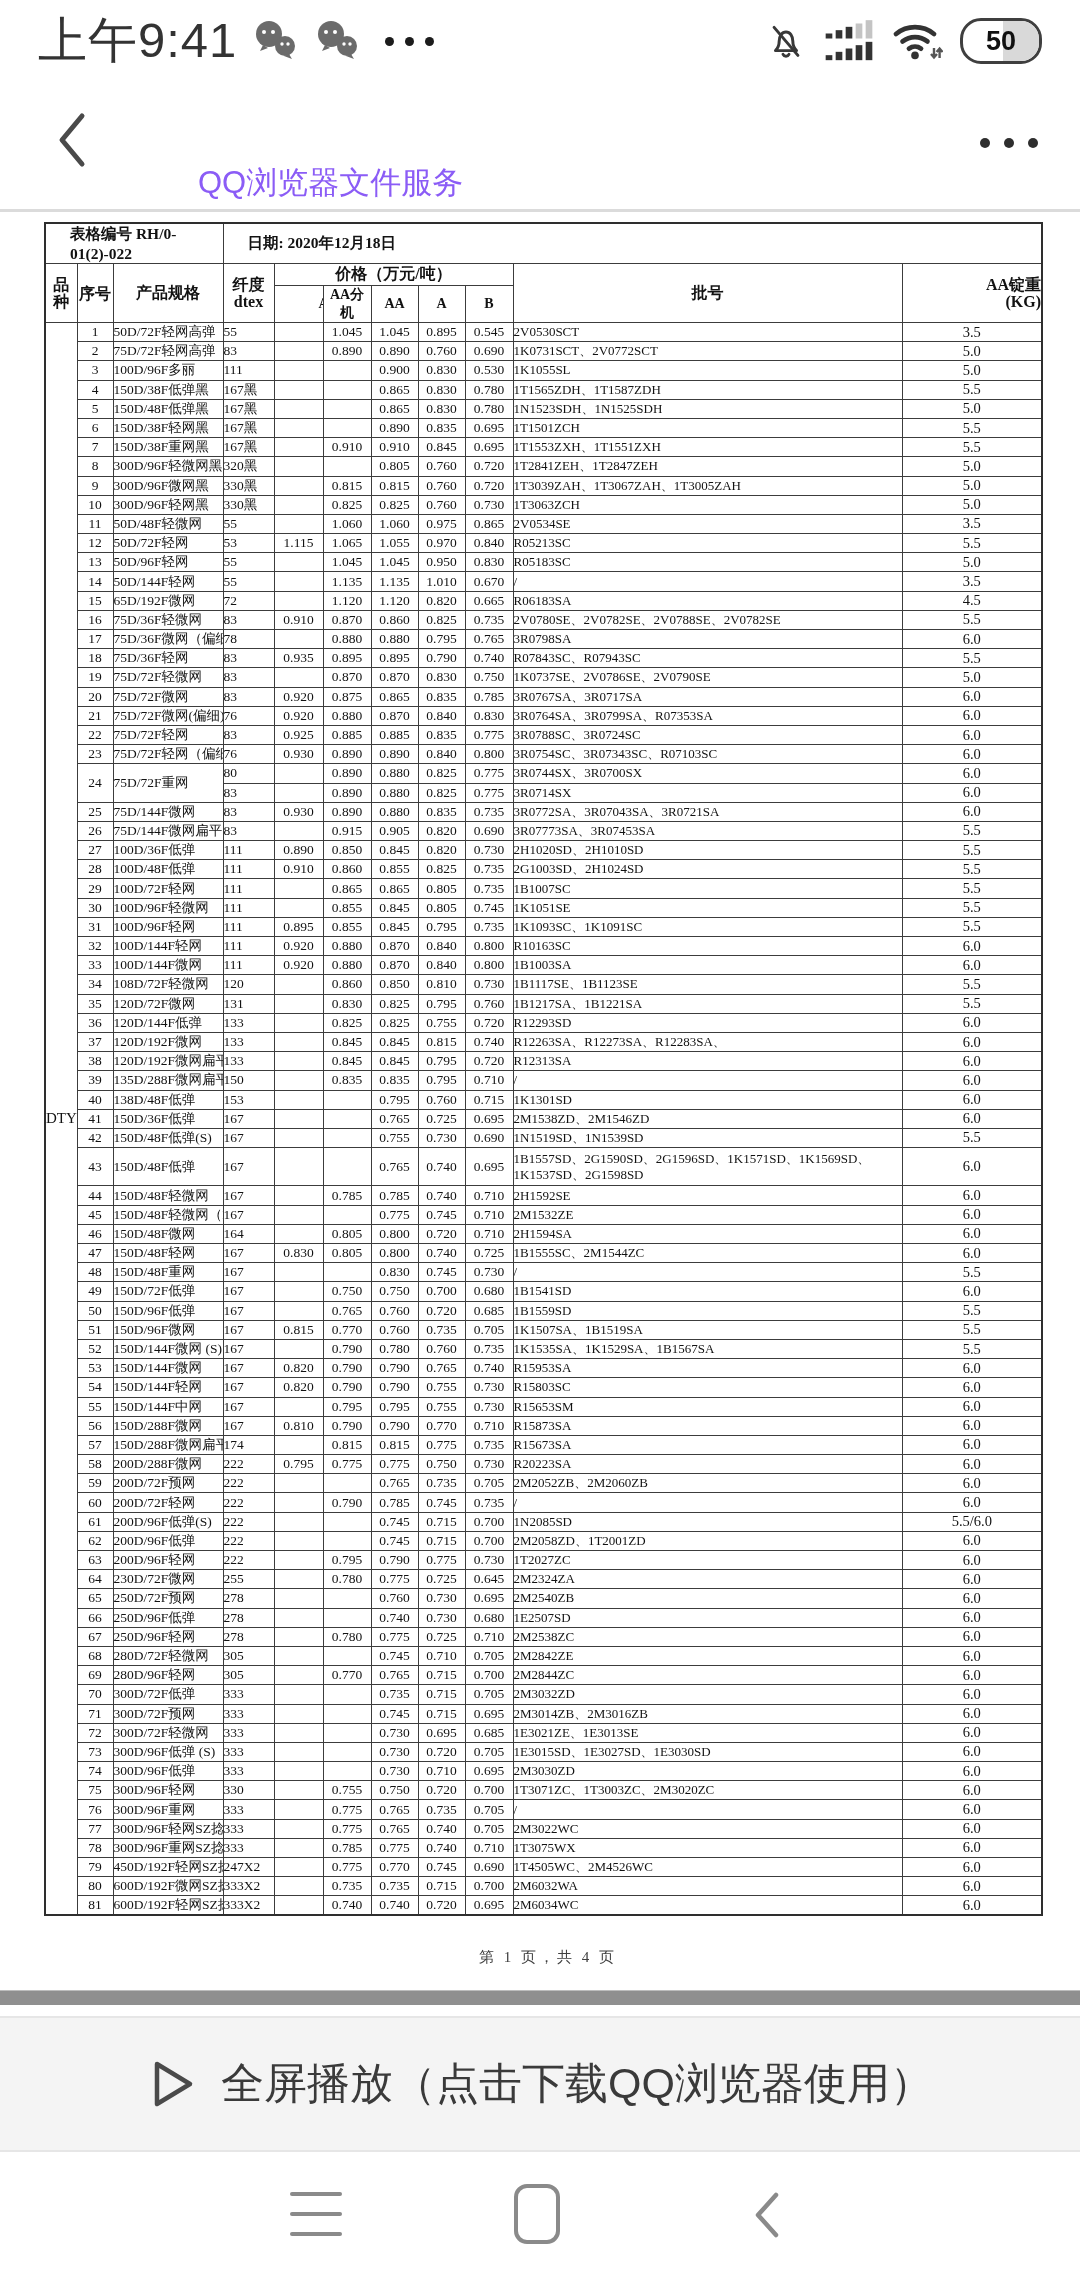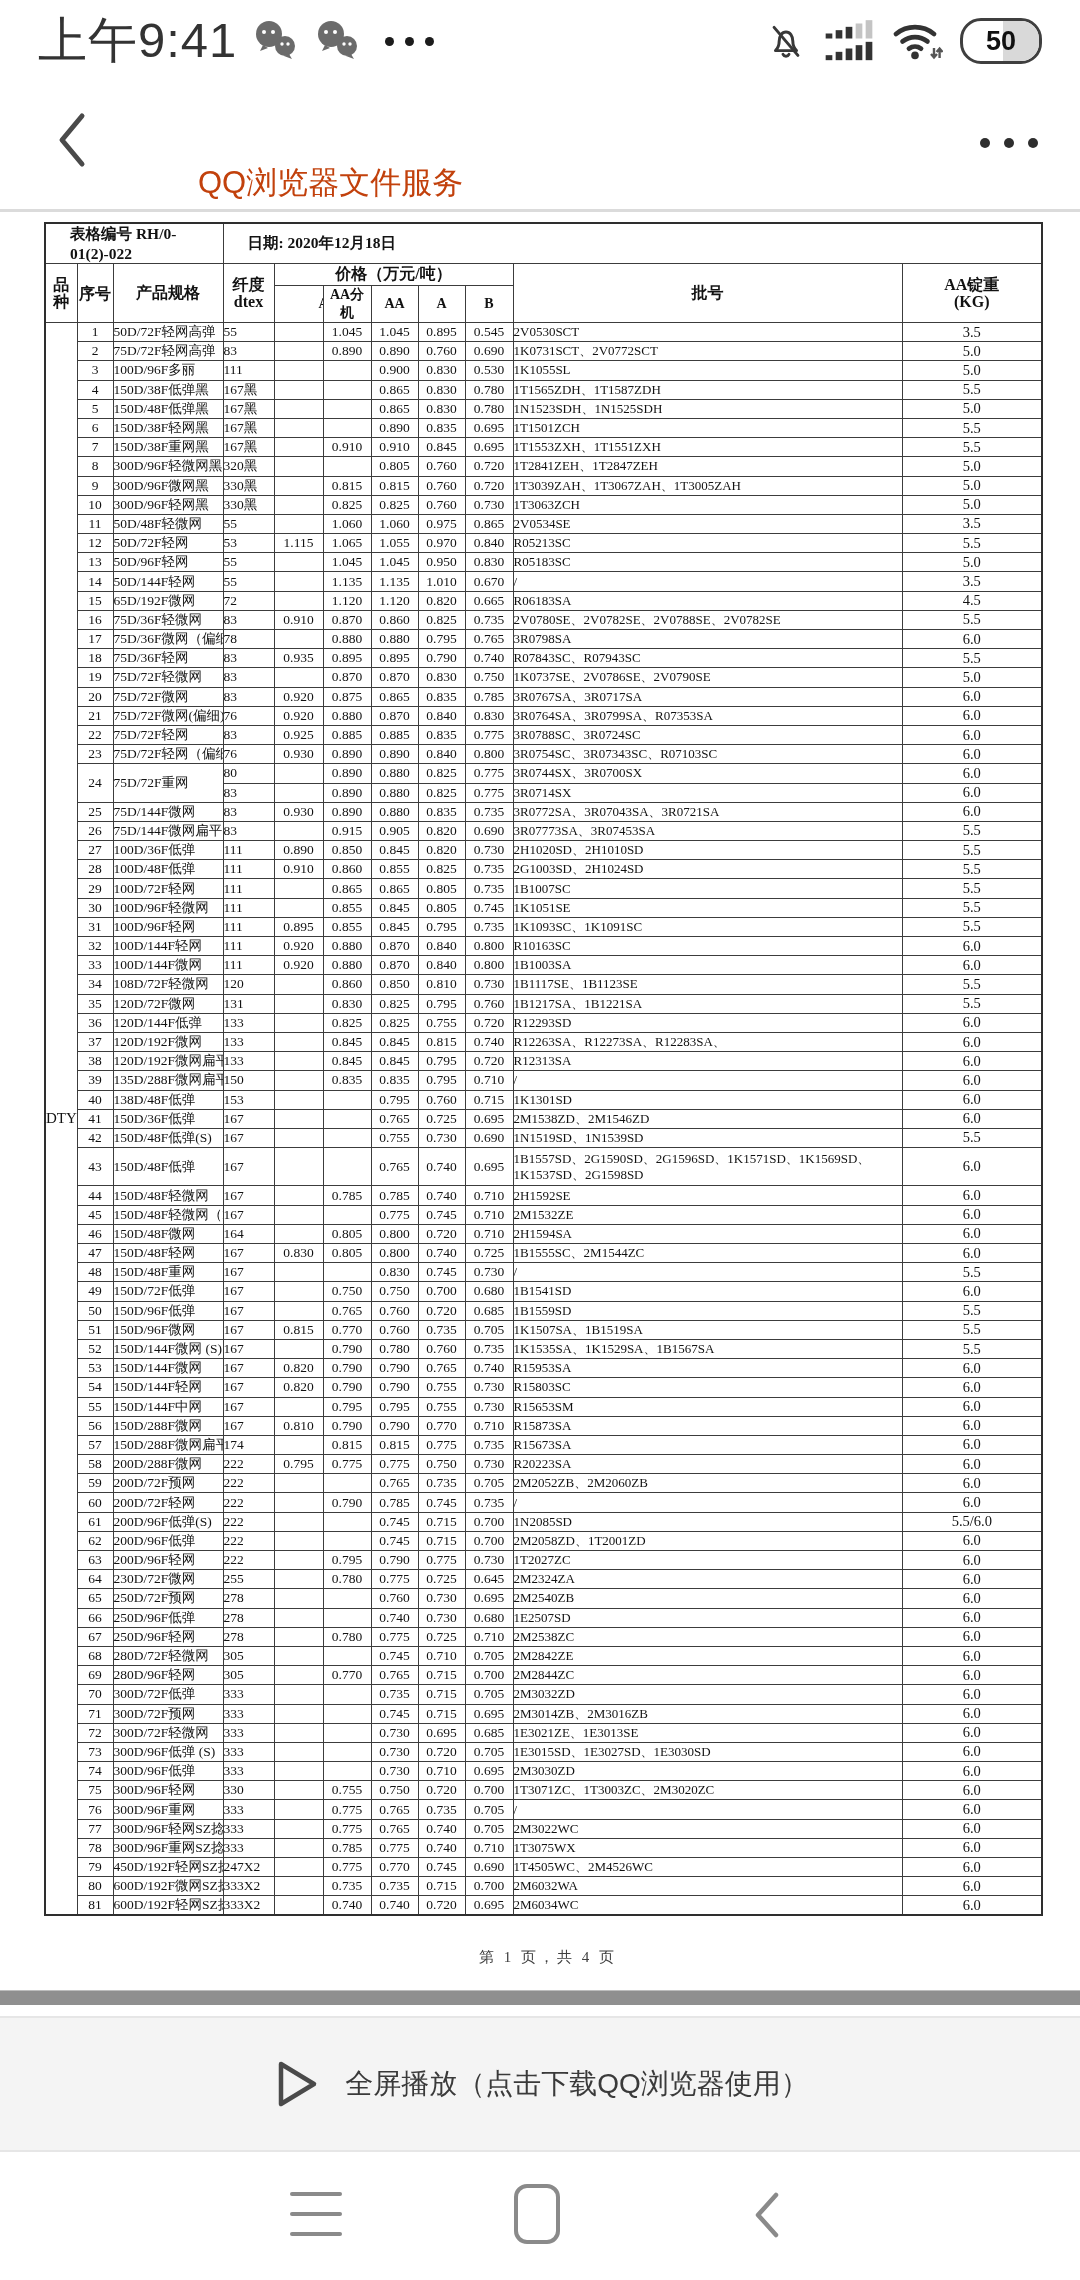--- a/index.html
+++ b/index.html
@@ -13,21 +13,21 @@
   .sb-dots i{width:9px;height:9px;border-radius:50%;background:#1c1c1c;}
   .sb-right{display:flex;align-items:center;gap:17px;}
   .battery{width:76px;height:40px;border:3px solid #3f3f3f;border-radius:21px;position:relative;display:flex;align-items:center;justify-content:center;overflow:hidden;background:#fff;}
   .battery .fill{position:absolute;right:0;top:0;height:100%;width:36px;background:#d9d9d9;}
   .battery span{position:relative;font-size:27px;font-weight:600;color:#111;z-index:2;}
 
   
   .title-bar{position:absolute;left:0;top:82px;width:1080px;height:128px;background:#fff;}
   .back-btn{position:absolute;left:52px;top:28px;width:40px;height:60px;}
   .doc-title{position:absolute;left:130px;top:4px;width:820px;font-size:56px;color:#161616;white-space:nowrap;overflow:hidden;}
-  .doc-subtitle{position:absolute;left:198px;top:80px;font-size:31px;color:#c2410c;}
+  .doc-subtitle{position:absolute;left:198px;top:80px;font-size:31px;color:#8b5cf6;}
   .title-more{position:absolute;right:42px;top:56px;display:flex;gap:14px;}
   .title-more i{width:10px;height:10px;border-radius:50%;background:#2e2e2e;}
   .chrome-divider{position:absolute;left:0;top:209px;width:1080px;height:3px;background:#dbdbdb;}
 
   
   .pdf-page{position:absolute;left:0;top:212px;width:1080px;height:1778px;background:#fff;}
   .price-table{position:absolute;left:44px;top:10px;width:997px;border-collapse:collapse;table-layout:fixed;font-family:"Liberation Serif","DejaVu Serif",serif;color:#121212;}
   .price-table td,.price-table th{border:1px solid #3c3c3c;padding:0;overflow:hidden;vertical-align:middle;}
   .price-table{border:2px solid #2e2e2e;}
   thead th{font-weight:700;}
@@ -44,21 +44,21 @@
   .c-num{text-align:center;font-size:13.5px;}
   .c-batch{text-align:left;padding-left:6px;font-size:13px;line-height:16px;}
   .c-wt{text-align:center;font-size:14.5px;}
   .page-footer{position:absolute;left:8px;top:1736px;width:100%;text-align:center;font-family:"Liberation Serif",serif;font-size:15px;color:#404040;letter-spacing:3px;}
 
   
   .scroll-bar{position:absolute;left:0;top:1990px;width:1080px;height:14px;background:#8f8f8f;border-top:1px solid #bdbdbd;}
 
   
   .promo-bar{position:absolute;left:0;top:2016px;width:1080px;height:136px;background:#f4f4f4;border-top:2px solid #e6e6e6;border-bottom:2px solid #e6e6e6;box-sizing:border-box;display:flex;align-items:center;justify-content:center;gap:22px;}
-  .promo-label{font-size:28px;color:#3a3a3a;}
+  .promo-label{font-size:43px;color:#3a3a3a;}
 
   
   .nav-bar{position:absolute;left:0;top:2152px;width:1080px;height:128px;background:#fff;}
   .nav-menu{position:absolute;left:290px;top:40px;width:52px;height:44px;display:flex;flex-direction:column;justify-content:space-between;}
   .nav-menu i{display:block;width:52px;height:4px;border-radius:2px;background:#8a8a8a;}
   .nav-home{position:absolute;left:514px;top:32px;width:46px;height:60px;border:4px solid #8a8a8a;border-radius:13px;box-sizing:border-box;}
   .nav-back{position:absolute;left:752px;top:38px;width:30px;height:50px;}
 </style>
 </head>
 <body>
@@ -158,21 +158,21 @@
         <th colspan="3">表格编号 RH/0-01(2)-022</th>
         <th colspan="8">日期: 2020年12月18日</th>
       </tr>
       <tr class="h1">
         <th rowspan="2" class="th-two">品种</th>
         <th rowspan="2" class="th-two">序号</th>
         <th rowspan="2">产品规格</th>
         <th rowspan="2" class="th-two"><span>纤度</span><br><span>dtex</span></th>
         <th colspan="5" style="text-align:center;">价格（万元/吨）</th>
         <th rowspan="2" style="text-align:center;">批号</th>
-        <th rowspan="2" class="th-two" style="text-align:center;"><span>AA锭重</span><br><span>(KG)</span></th>
+        <th rowspan="2" class="th-two" style="text-align:right;"><span>AA锭重</span><br><span>(KG)</span></th>
       </tr>
       <tr class="h2">
         <th style="text-align:left;padding-left:44px;">AAA</th>
         <th style="text-align:center;">AA分机</th>
         <th style="text-align:center;">AA</th>
         <th style="text-align:center;">A</th>
         <th style="text-align:center;">B</th>
       </tr>
     </thead>
     <tbody id="price-tbody">

